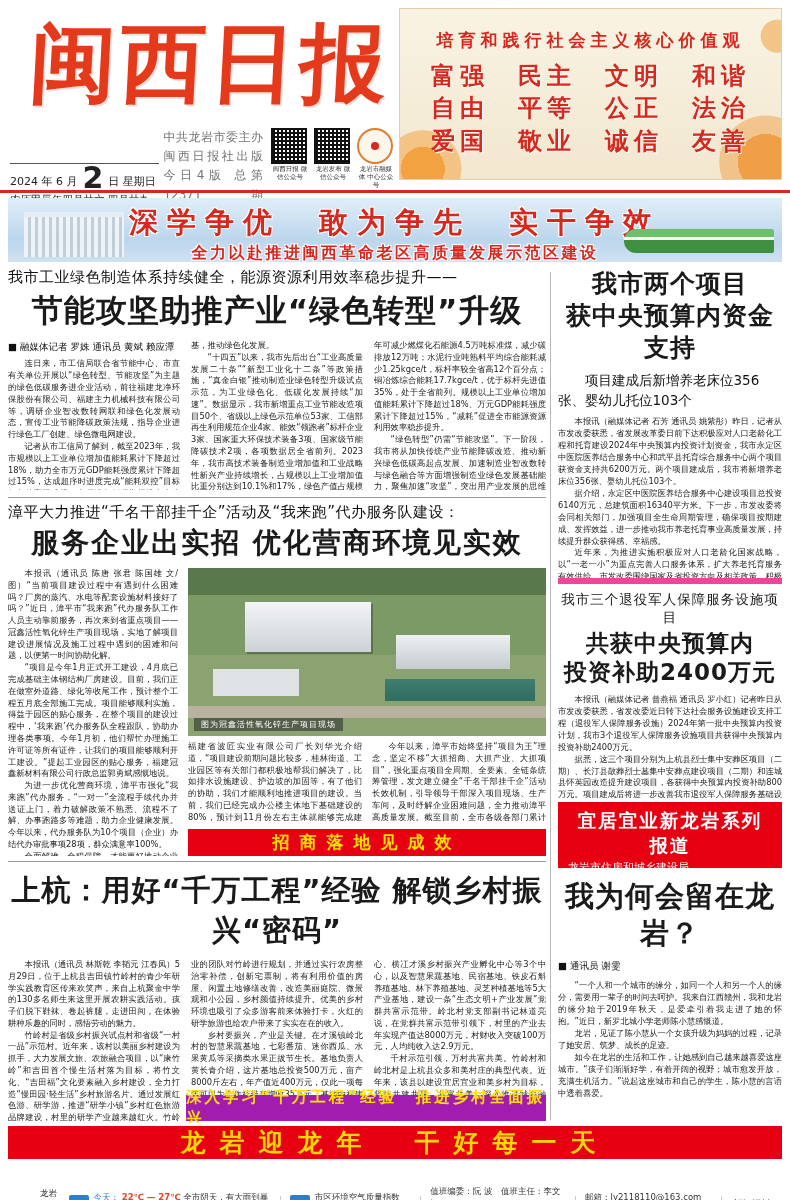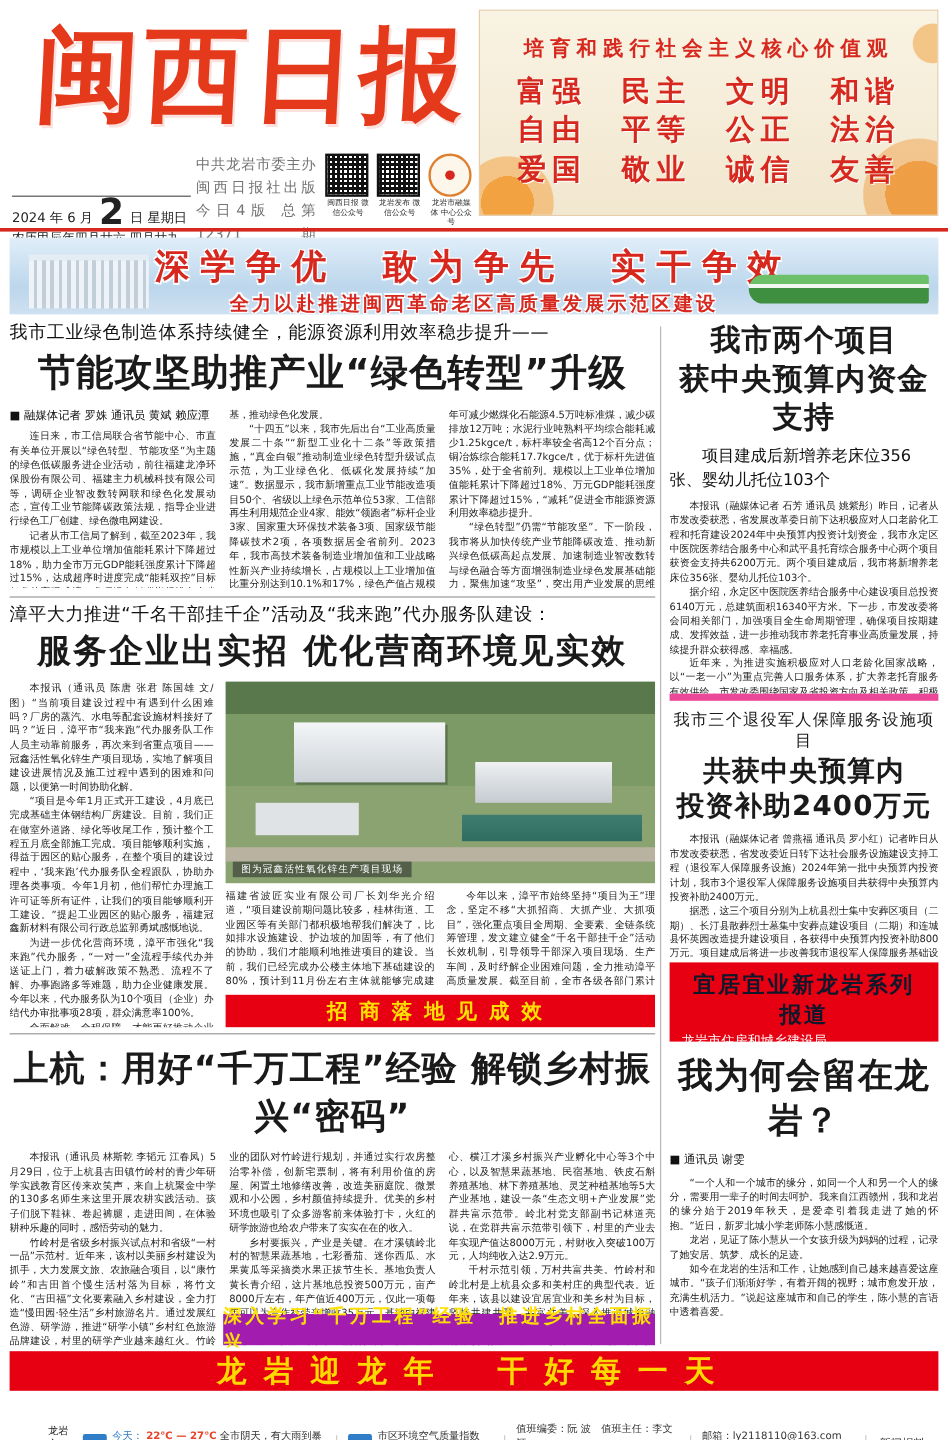--- a/index.html
+++ b/index.html
@@ -102,21 +102,21 @@
   .rh { font-size:25px; font-weight:bold; text-align:center; line-height:1.28; letter-spacing:1px; }
   .r-sub { font-size:13.5px; line-height:1.45; margin:7px 0 6px; text-indent:2em; color:#111; }
   .rbody { font-size:8.3px; line-height:1.44; text-align:justify; color:#222; overflow:hidden; }
   .r1 { height:316px; overflow:hidden; border-bottom:6px solid #ec4899; padding-bottom:4px; }
   .r2 { height:214px; overflow:hidden; padding-top:7px; }
   .r2-kicker { font-size:13.5px; text-align:center; letter-spacing:1px; margin-bottom:2px; }
   .r2 .rh { font-size:23px; }
   .r2 .rbody { margin-top:6px; }
 
   .series-box { height:66px; background:#e60012; color:#fff; padding:6px 10px 4px; margin:4px 0 8px; }
-  .sb-title { color:#0f172a; font-weight:bold; font-size:18.5px; text-align:center; letter-spacing:2px; }
+  .sb-title { color:#ffffff; font-weight:bold; font-size:18.5px; text-align:center; letter-spacing:2px; }
   .sb-row { display:flex; align-items:center; justify-content:space-between; margin-top:3px; }
   .sb-orgs { font-size:11px; line-height:1.35; }
   .sb-host { font-size:13px; letter-spacing:2px; }
 
   .r3 { height:246px; overflow:hidden; }
   .r3 .rh { font-size:29px; margin:2px 0 8px; }
   .r3 .byline { margin-bottom:7px; }
 
   
   .bottom-banner { position:absolute; left:8px; top:1126px; width:774px; height:33px; background:#e60012;

